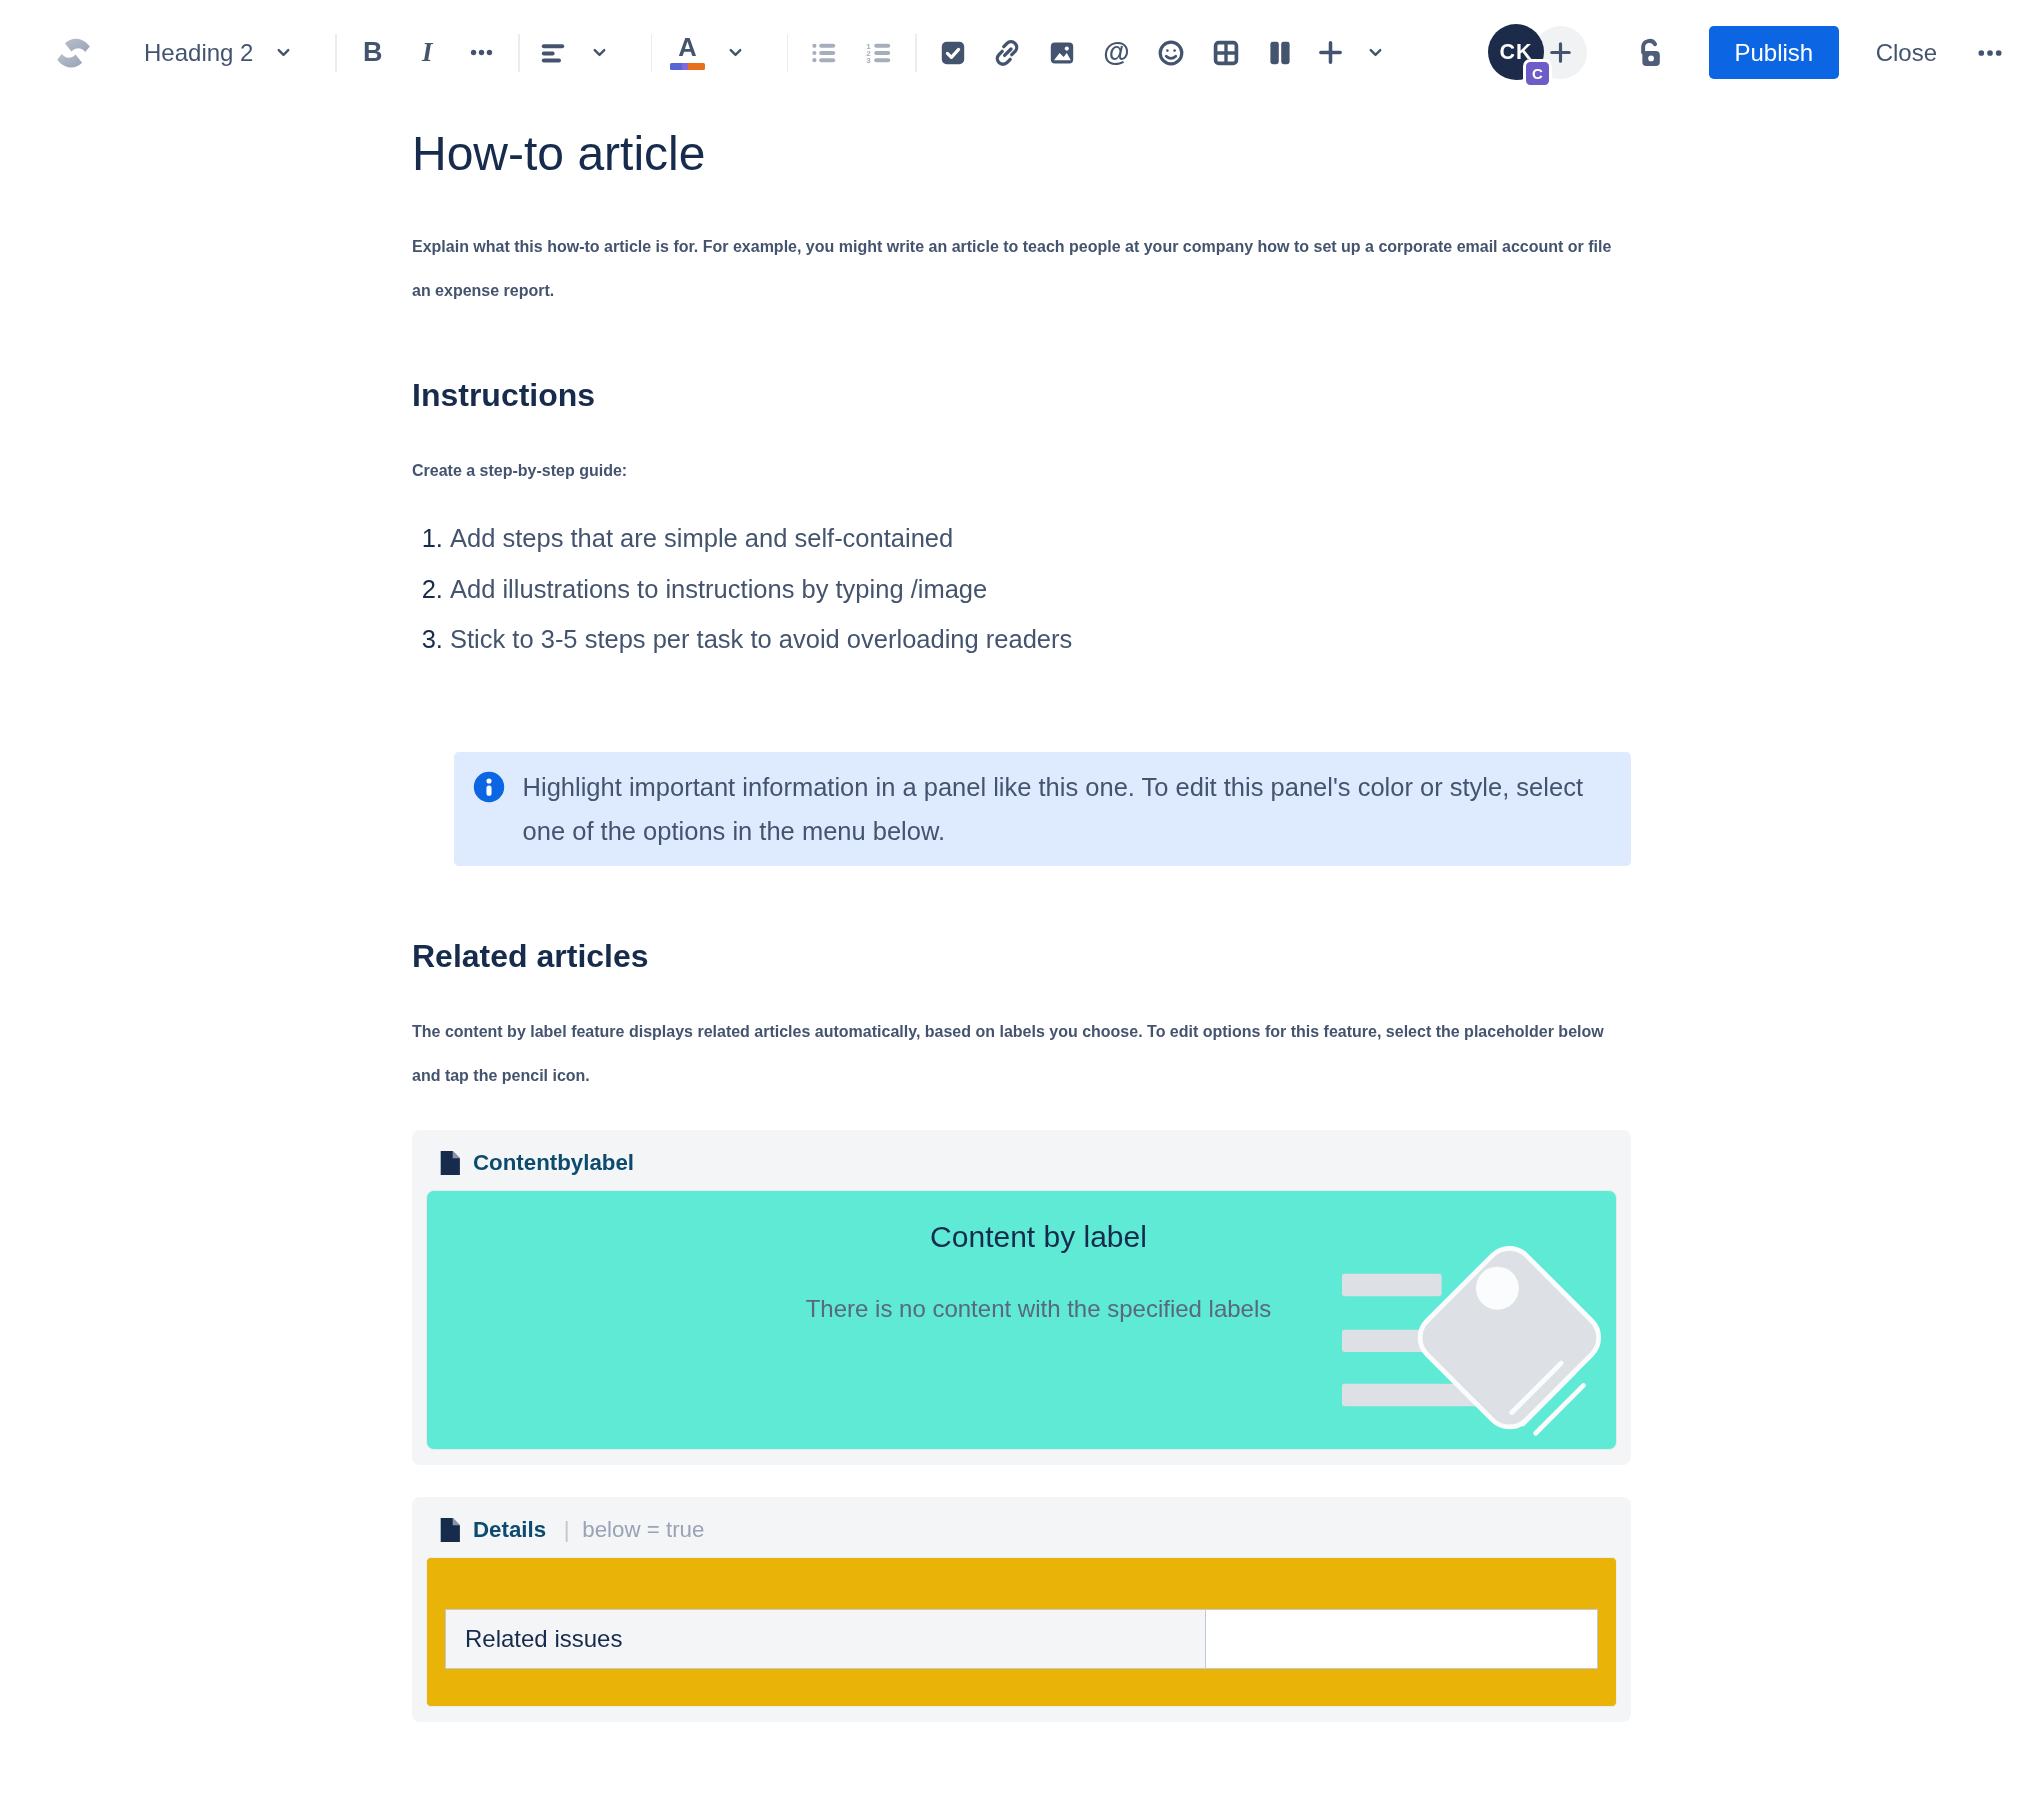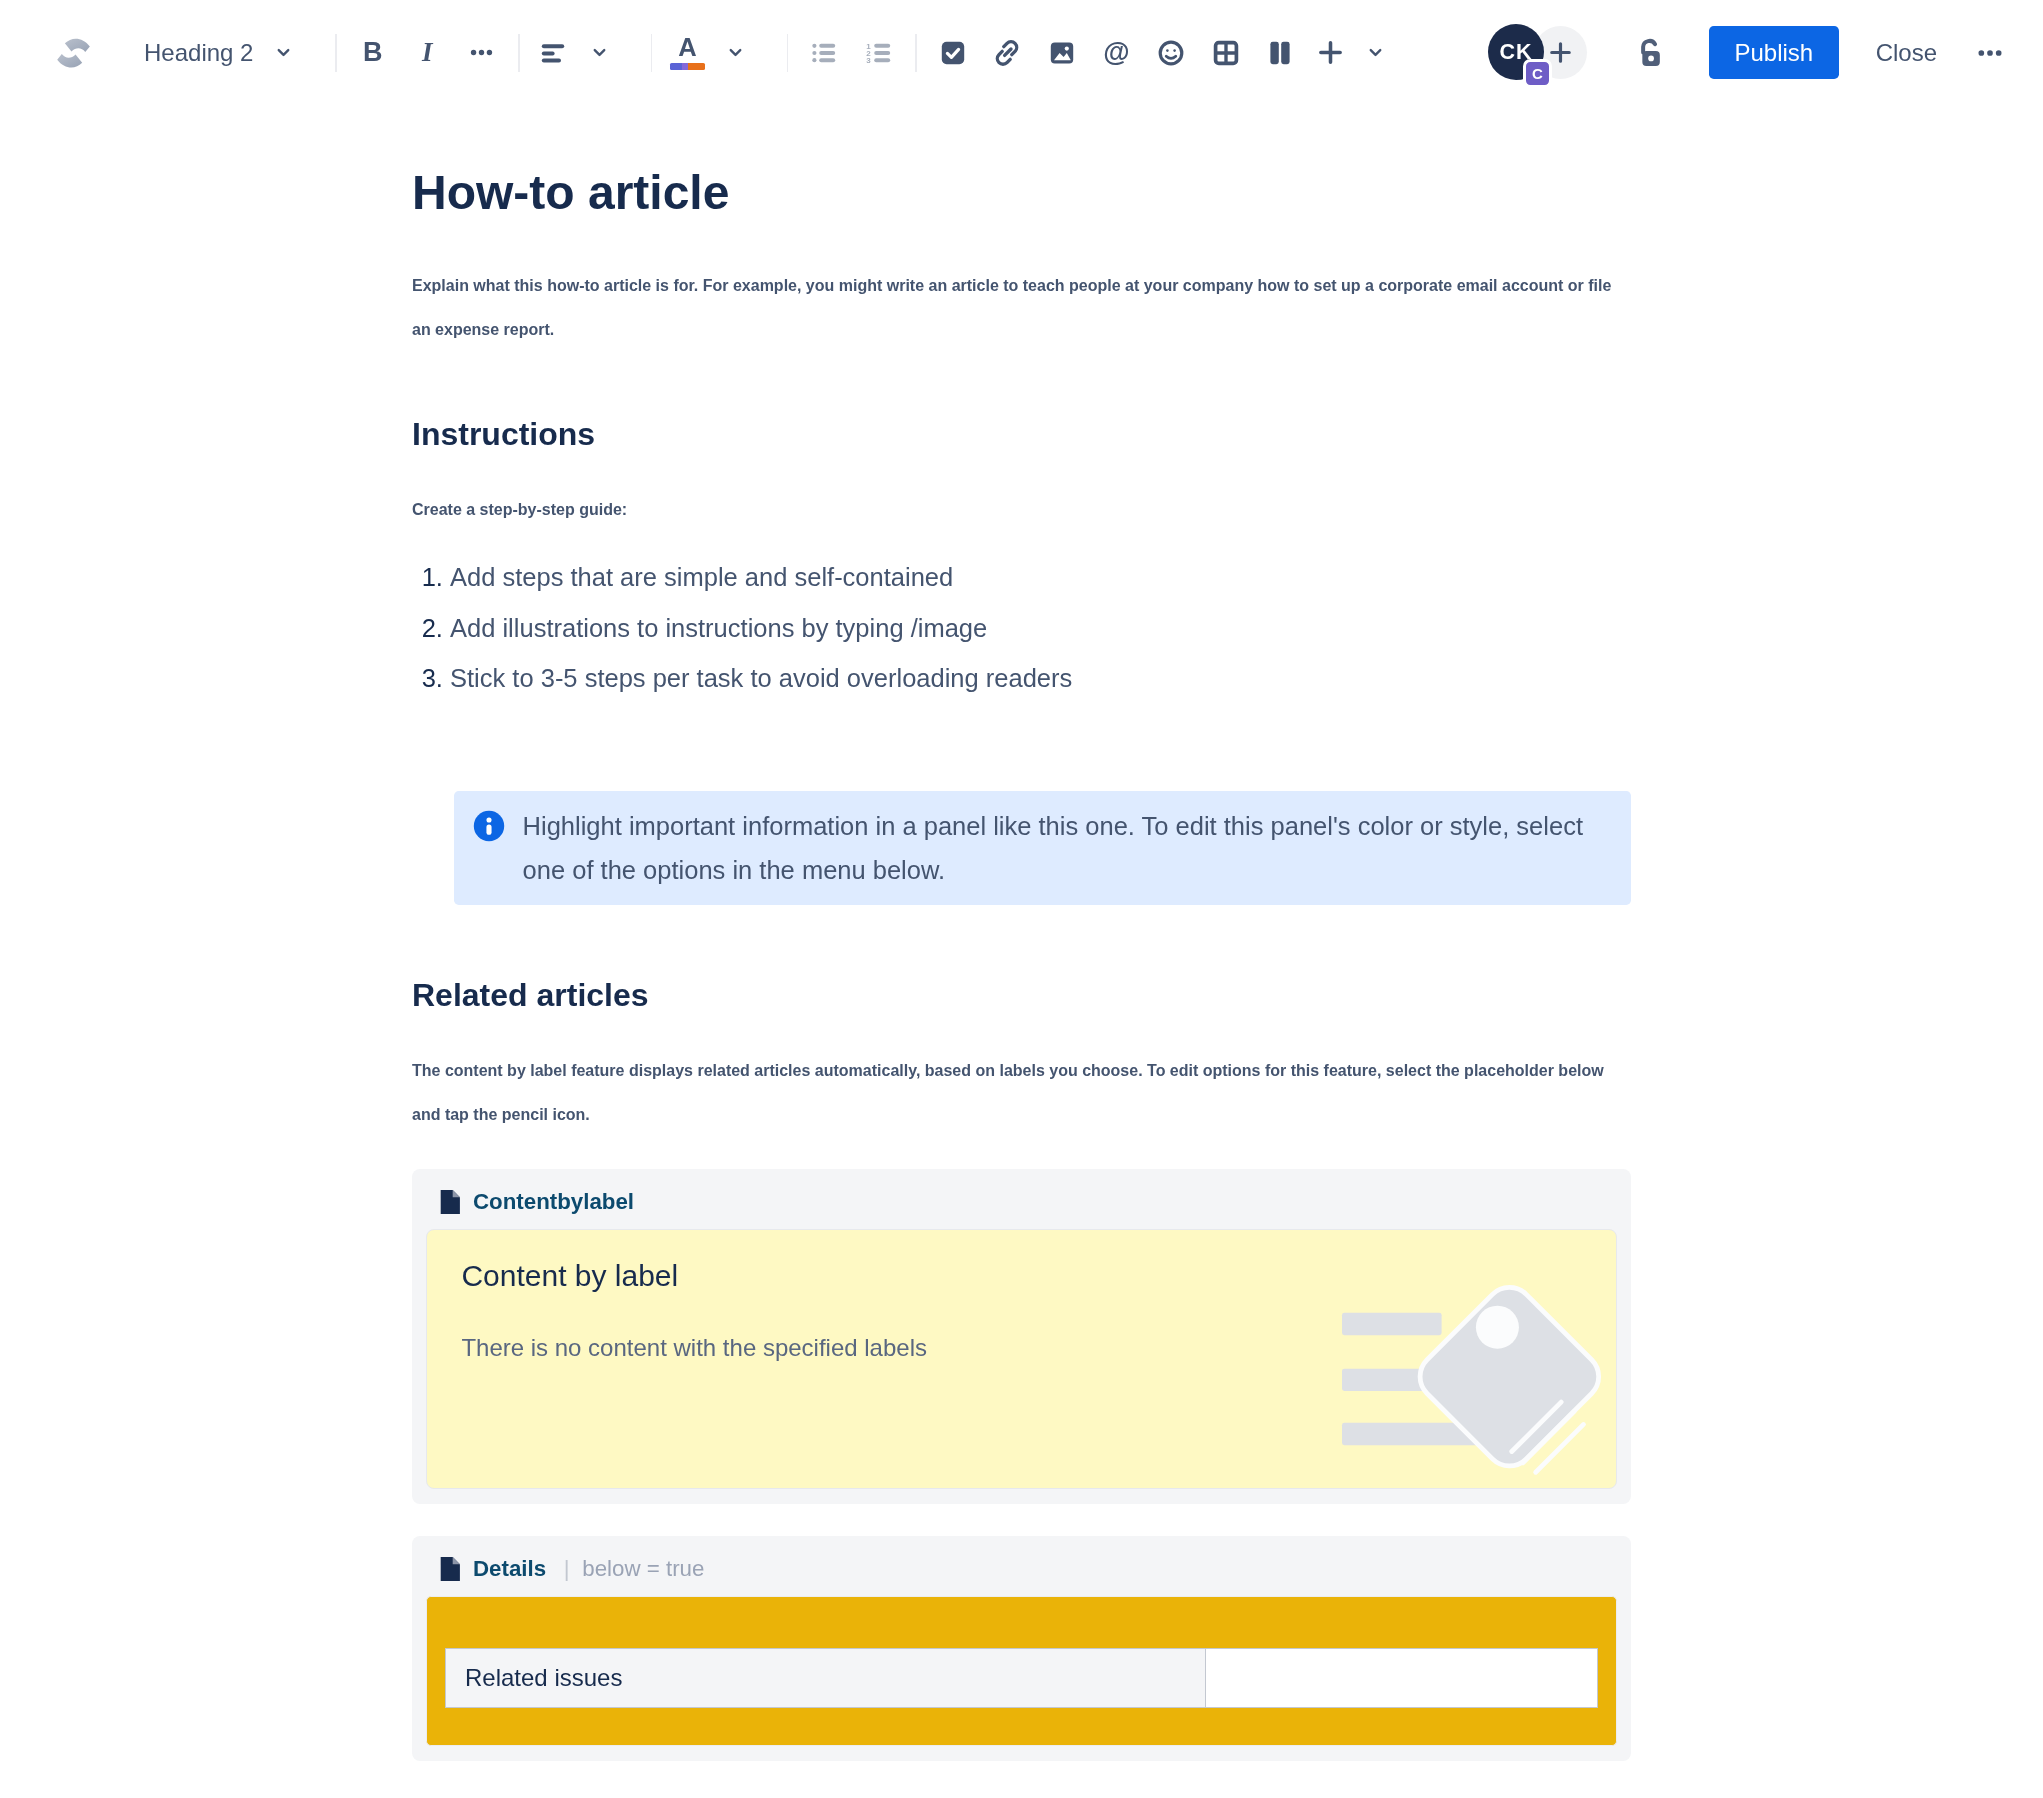--- a/index.html
+++ b/index.html
@@ -35,21 +35,21 @@
        background:#6E5DC6; border:3.2px solid #ffffff; color:#fff; font-size:15px; font-weight:700;
        display:flex; align-items:center; justify-content:center; }
   .lock-btn { margin:0 41px 0 38px; }
   .publish-btn { background:#0C66E4; color:#fff; border:none; border-radius:4.8px; font-size:24px;
        font-family:inherit; padding:12.8px 25.5px; cursor:pointer; }
   .close-btn { font-size:24px; color:#44546F; margin-left:37px; cursor:pointer; }
   .tb-more { margin-left:34px; }
 
   
   .page { width:1219px; margin:0 auto; }
-  .doc-title { margin-top:59px; font-size:48px; line-height:57px; font-weight:700; color:#172B4D; }
+  .doc-title { margin-top:20px; font-size:48px; line-height:57px; font-weight:400; color:#172B4D; }
   .body-text { font-size:16px; line-height:44px; color:#44546F;font-weight:bold; }
   .intro { margin-top:43px; }
   .h2 { margin-top:62px; font-size:32px; line-height:40px; font-weight:600; color:#172B4D; }
   .lead { margin-top:34px; }
   .steps { margin-top:27px; padding-left:38px; }
   .steps li { font-size:25.5px; line-height:37px; margin-bottom:13.6px; color:#44546F; }
   .steps li::marker { color:#172B4D; }
 
   .info-panel { margin-top:94px; background:#DEEBFF; border-radius:4.8px; display:flex;
        padding:12.8px 32px 12.8px 19px; gap:17.6px;margin-left:42px; }
@@ -57,22 +57,22 @@
   .info-icon { width:32px; height:32px; flex:0 0 auto; margin-top:6.4px; }
 
   .related-h { margin-top:70px; }
   .related-p { margin-top:34px; }
 
   .macro { margin-top:32px; background:#F4F5F7; border-radius:8px; padding:16px 14.4px 14.4px; }
   .macro-head { display:flex; align-items:center; gap:12.8px; height:35px; padding-left:12.8px; }
   .macro-title { font-size:22.3px; font-weight:700; color:#0c4a6e; }
   .macro-param-sep { font-size:22.3px; color:#C2C7D0; margin-left:4.8px; }
   .macro-param { font-size:22.3px; color:#9AA3B5; }
-  .cbl-card { margin-top:9.6px; background:#fef9c3; border:1.6px solid #E7E9ED; border-radius:8px;
-       height:260px; position:relative; overflow:hidden; padding:29px 0 0 34px; }
+  .cbl-card { margin-top:9.6px; background:#5eead4; border:1.6px solid #E7E9ED; border-radius:8px;
+       height:260px; position:relative; overflow:hidden; padding:29px 0 0 34px;text-align:center; }
   .cbl-title { font-size:30px; font-weight:500; color:#172B4D; }
   .cbl-empty { margin-top:41px; font-size:24px; color:#596780; }
   .cbl-decor { position:absolute; right:6.4px; bottom:-4.8px; width:271px; height:228px; }
 
   .details-card { margin-top:9.6px; background:#eab308; border:0.8px solid #ECEDF0; border-radius:4.8px;
        padding:51px 17.6px 37px; }
   .details-table { width:100%; border-collapse:collapse; }
   .details-table td { border:1.6px solid #C3C8D1; height:59px; }
   .details-table .cell-label { width:66%; background:#F4F5F7; font-size:24px; color:#172B4D;
        padding-left:19px; }

